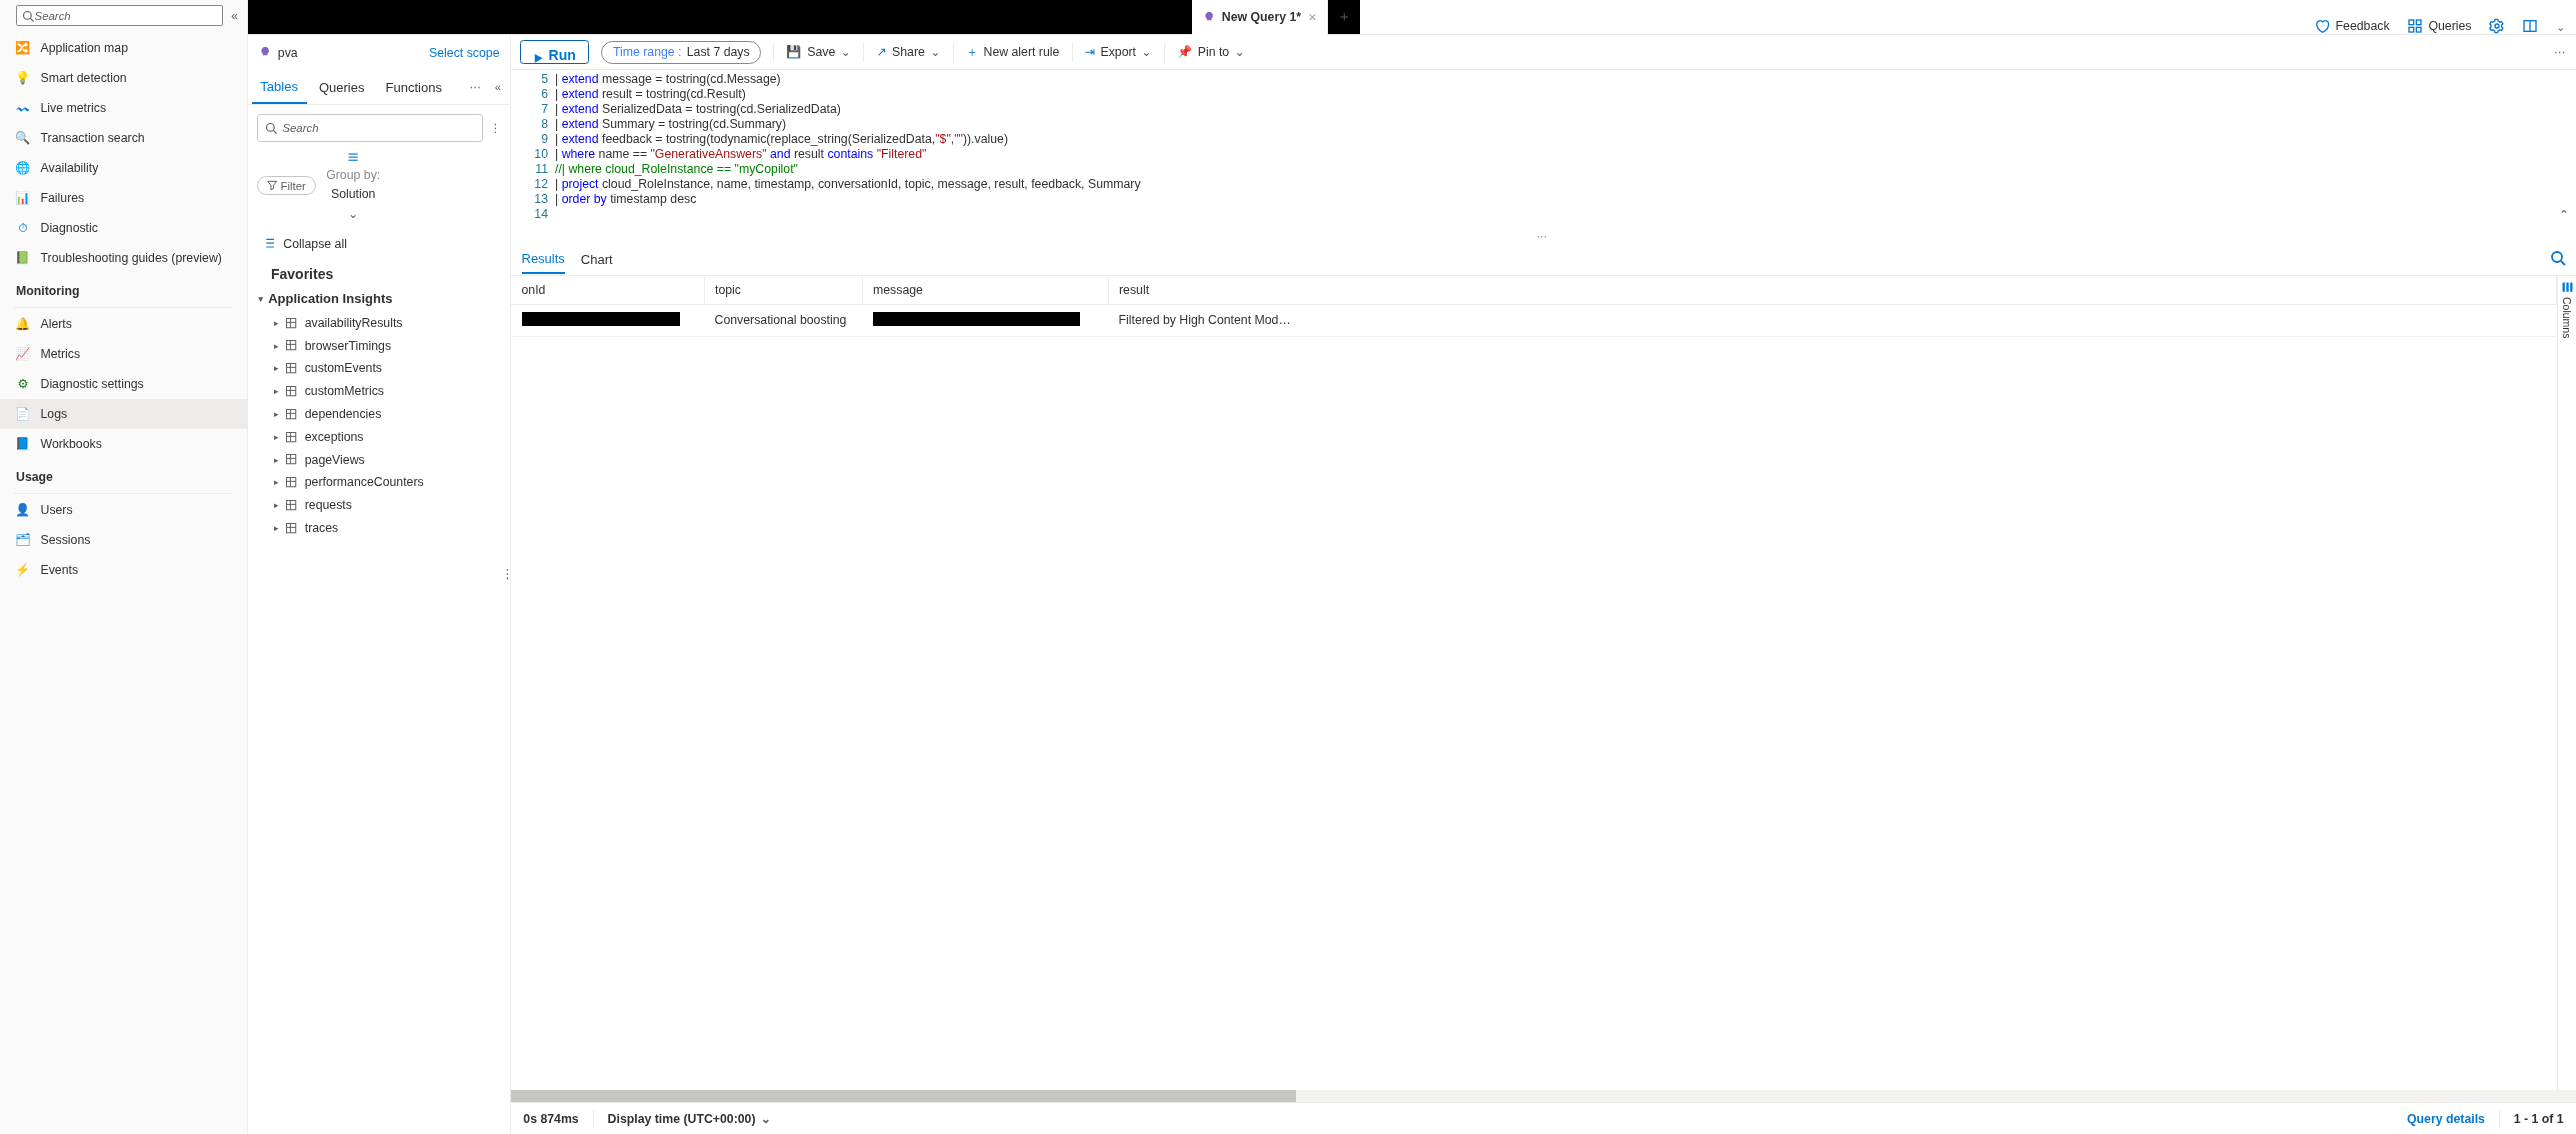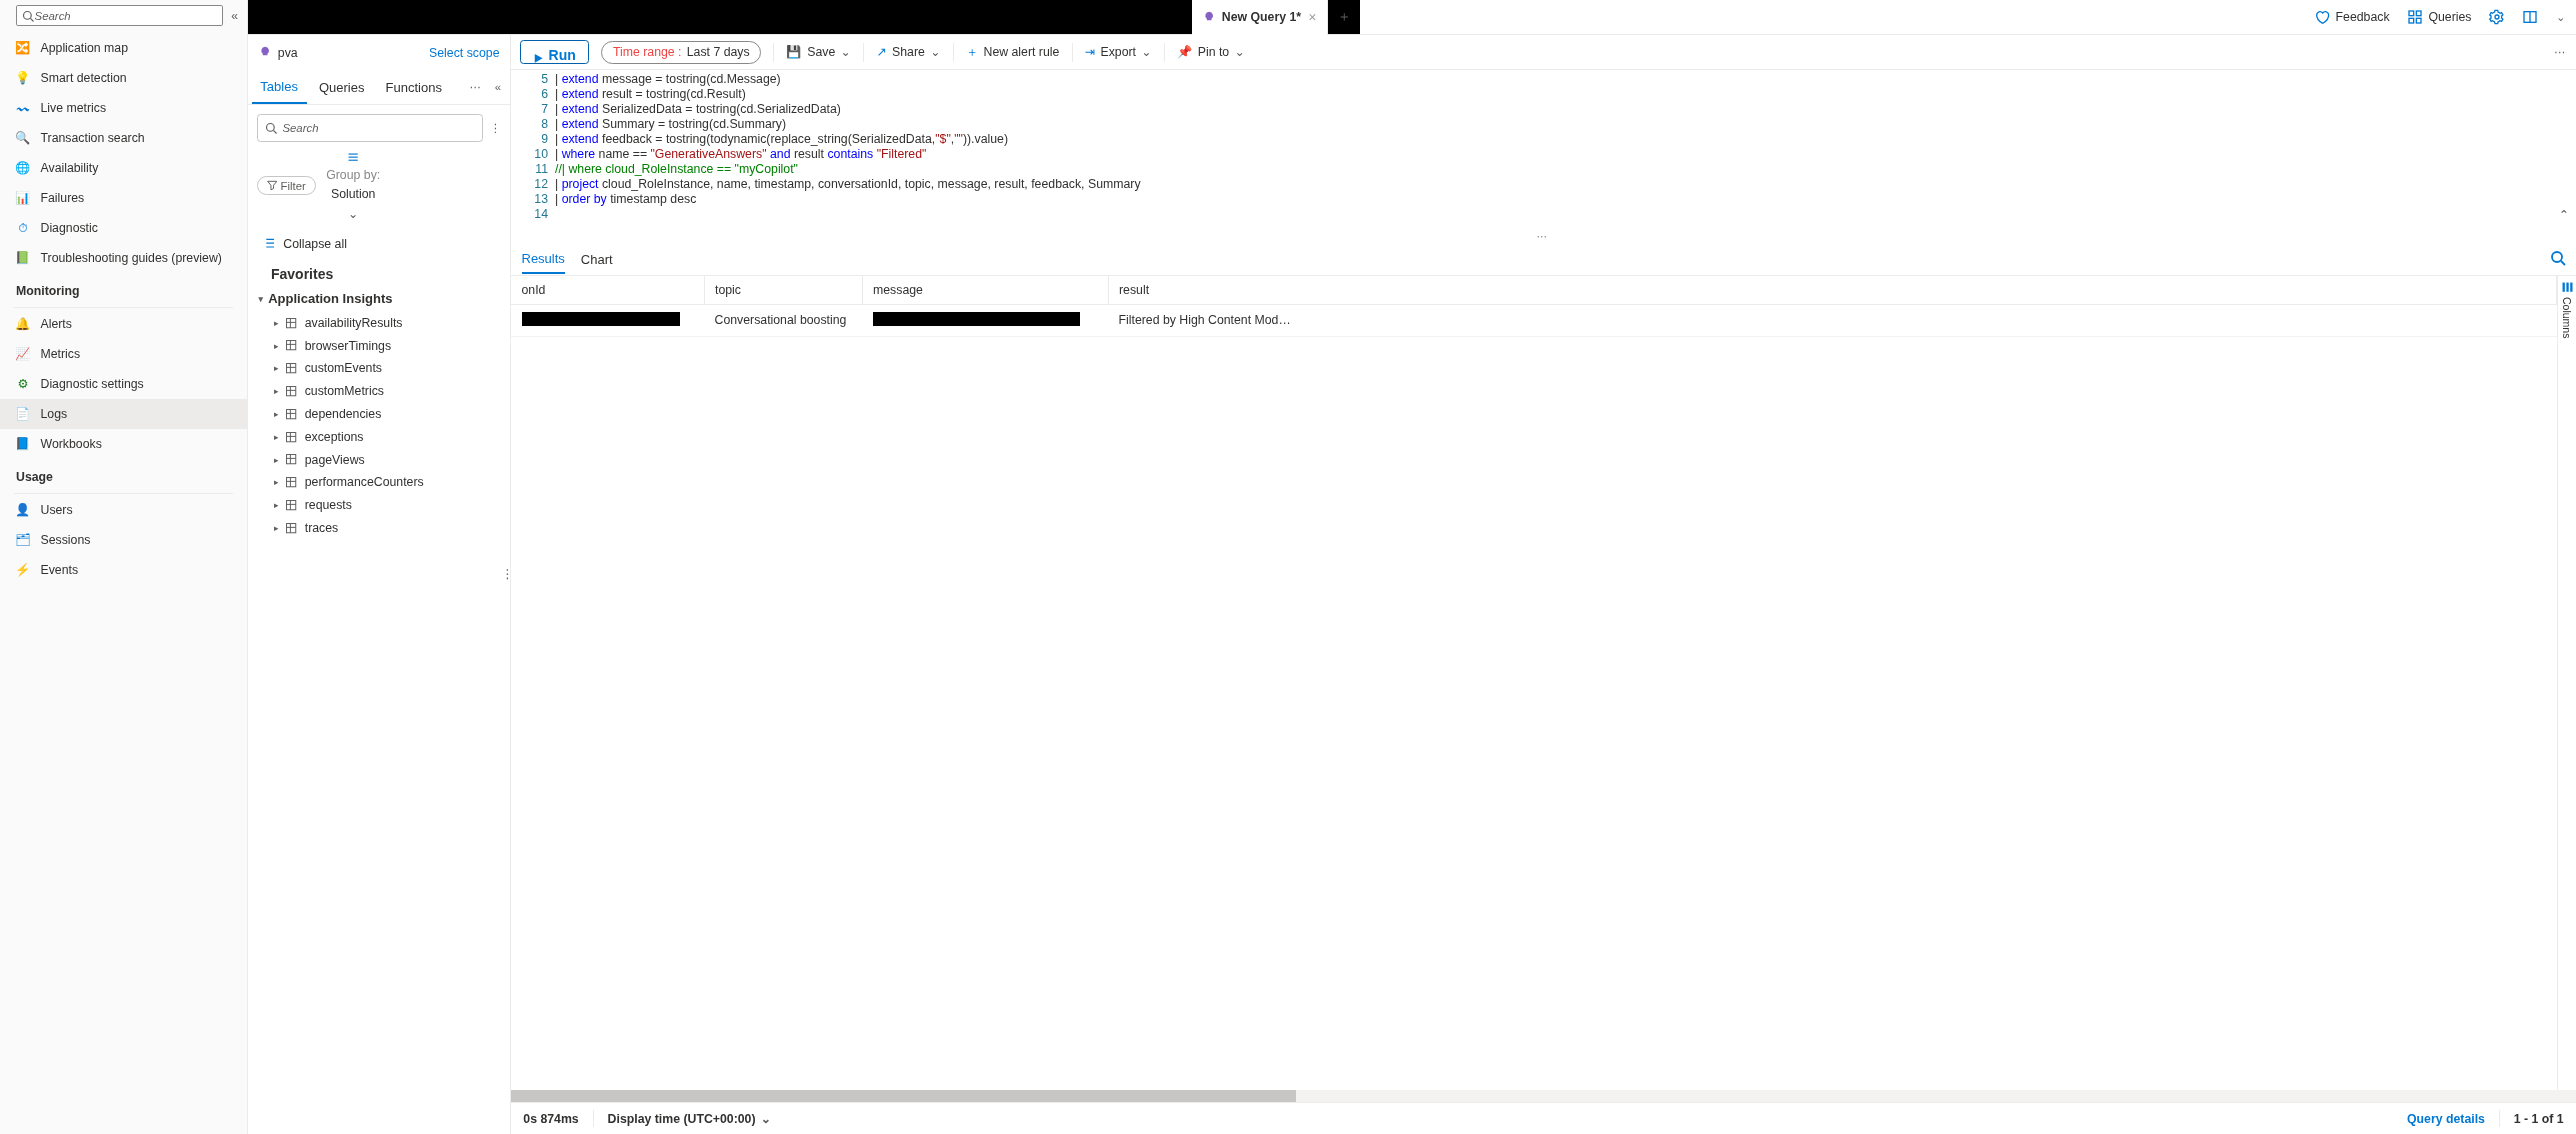--- a/index.html
+++ b/index.html
@@ -49,28 +49,28 @@
 .favorites-title { font-weight:600; font-size:14px; padding: 7px 23px 5.3px;}
 .favorites-hint { color:#605e5c; font-size:12.3px; padding: 1.8px 23px 10.5px; line-height:1.4;}
 .tree-section-title { display:flex; align-items:center; gap:5.3px; font-weight:600; font-size:13px; padding:3.5px 10.5px 5.3px; cursor:pointer;}
 .tree-item { display:flex; align-items:center; gap:7px; padding: 4.4px 0 4.4px 26px; font-size:12.3px; color:#323130; cursor:pointer;}
 .tree-caret { color:#605e5c; font-size:8.8px;}
 .tree-icon { color:#605e5c;}
 .handle-vert { position:absolute; right:-3.5px; top:50%; color:#605e5c; font-size:12.3px; cursor:col-resize;}
 
 
 .main { flex:1; display:flex; flex-direction:column; min-width:0; position:relative; }
-.top-actions { display:flex; align-items:center; justify-content:flex-end; height:35px; border-bottom:0.9px solid #edebe9; gap:17.5px; padding-right:10.5px;}
+.top-actions { display:flex; align-items:flex-end; justify-content:flex-end; height:35px; border-bottom:0.9px solid #edebe9; gap:17.5px; padding-right:10.5px;}
 .top-action { display:flex; align-items:center; gap:5.3px; cursor:pointer; color:#323130; font-size:12.3px;}
 .top-icon { color:#0078d4; }
 .toolbar { display:flex; align-items:center; height:35px; border-bottom:0.9px solid #edebe9; padding: 0 8.8px; gap:12.3px;}
 .run-btn { display:flex; align-items:flex-end; gap:5px; background:#fff; border:1.8px solid #0060a9; color:#0078d4; font-size:14px; height:24.6px; padding:0 12.3px; border-radius:3.5px; cursor:pointer; font-weight:600;}
 .run-btn svg{ width:10.5px; height:10.5px;}
 .time-range-pill { display:flex; align-items:center; gap:5.3px; border:0.9px solid #8a8886; border-radius:14px; padding:3.5px 10.5px; font-size:12.3px; cursor:pointer;}
-.time-range-pill .label{ color:#ef4444;}
+.time-range-pill .label{ color:#3b82f6;}
 .time-range-pill .value{ font-weight:400; color:#323130;}
 .tool-item { display:flex; align-items:center; gap:5.3px; color:#323130; cursor:pointer; font-size:12.3px;}
 .tool-item .ticon{ color:#0078d4;}
 .tool-sep{ width:0.9px; height:19px; background:#edebe9;}
 .toolbar .more-h { margin-left:auto; cursor:pointer; color:#605e5c; letter-spacing:1.8px;}
 .editor { font-family: Consolas, 'Courier New', monospace; font-size:12.3px; line-height:15px; display:flex; border-bottom:0.9px solid #edebe9; position:relative; min-height: 158px;}
 .gutter { width:44px; text-align:right; padding:1.8px 7px 1.8px 0; color:#237893; user-select:none;}
 .code { flex:1; padding:1.8px 0; white-space:pre; overflow-x:auto;}
 .kw{ color:#0000ff;} .str{ color:#a31515;} .com{ color:#008000;} .pipe{color:#323130;}
 .editor-collapse { position:absolute; right:7px; bottom:5.3px; cursor:pointer; color:#605e5c;}

